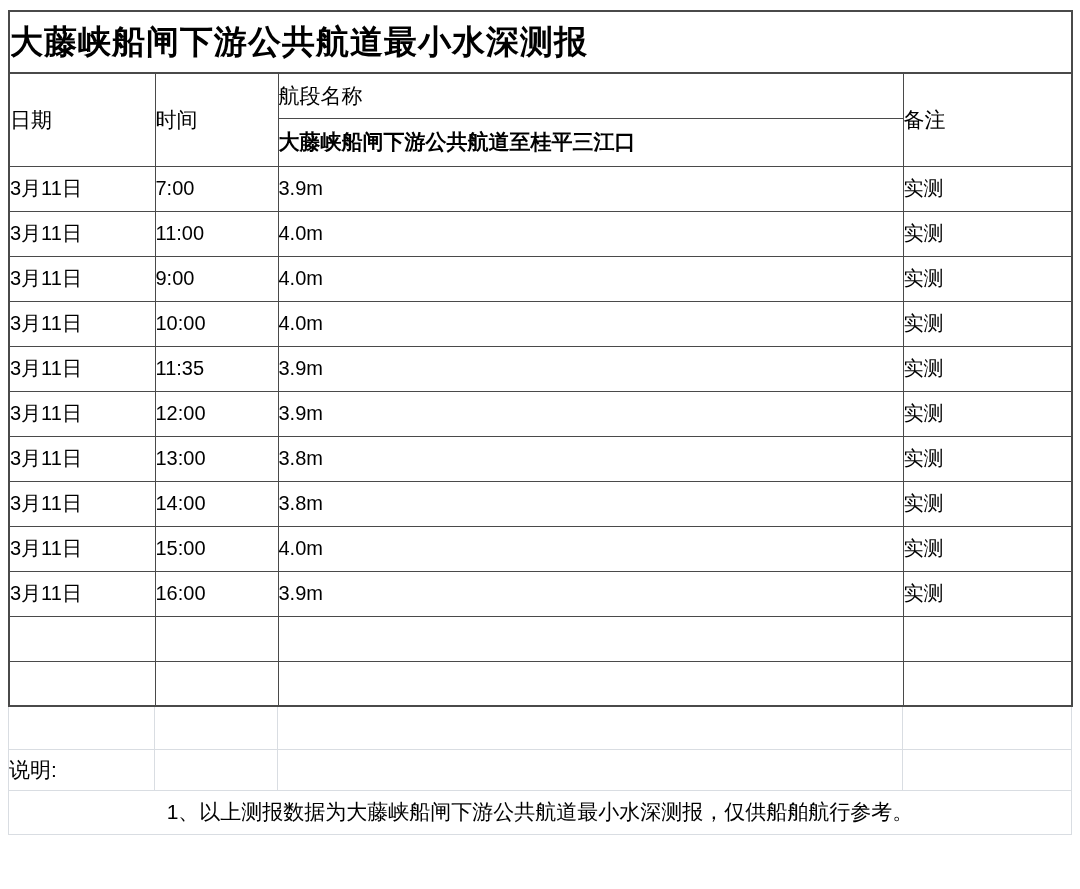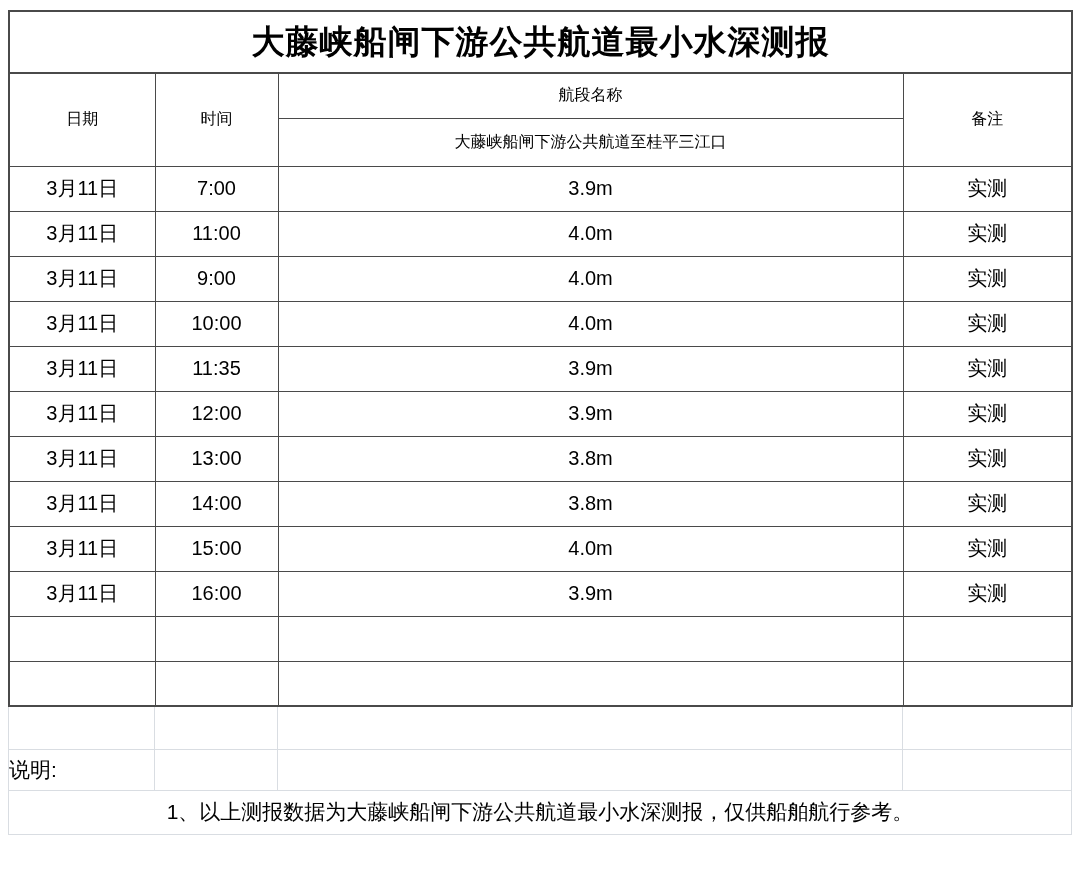--- a/index.html
+++ b/index.html
@@ -22,36 +22,35 @@
   table {
     border-collapse: collapse;
     table-layout: fixed;
     width: 1063px;
   }
 
   
   .main-table { border: 2px solid var(--border-dark); }
   .main-table td {
     border: 1.5px solid var(--border-dark);
-    text-align: center;
     vertical-align: middle;
     padding: 0;
     overflow: hidden;
     white-space: nowrap;
   }
   .title-cell {
     height: 62px;
     font-size: 33px;
     font-weight: 700;
     letter-spacing: 1px;
     border-bottom-width: 2px !important;
   }
-  .hdr { font-size: 16px; }
+  .hdr { font-size: 21px; }
   .hdr-row-a td { height: 45px; }
-  .hdr-row-b td { height: 48px; }
+  .hdr-row-b td { height: 48px; font-weight: bold; }
   .data-row td { height: 45px; font-size: 20px; }
   .empty-row td { height: 45px; }
   .main-table tr:last-child td { border-bottom-width: 2px; }
 
   
   .sheet-table td {
     border: 1px solid var(--grid-light);
     vertical-align: middle;
     padding: 0;
     white-space: nowrap;

